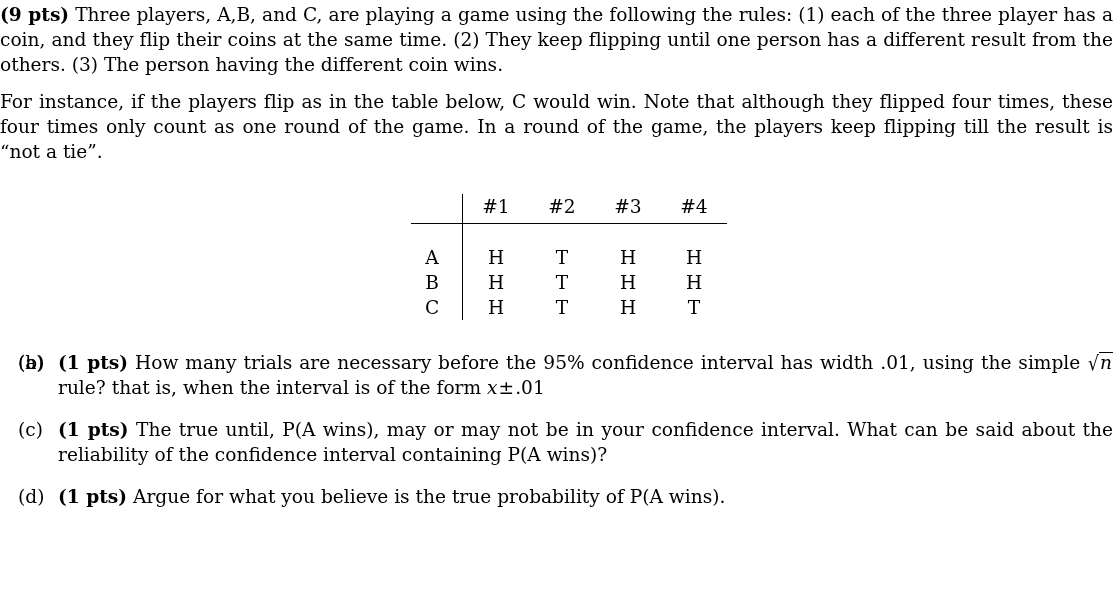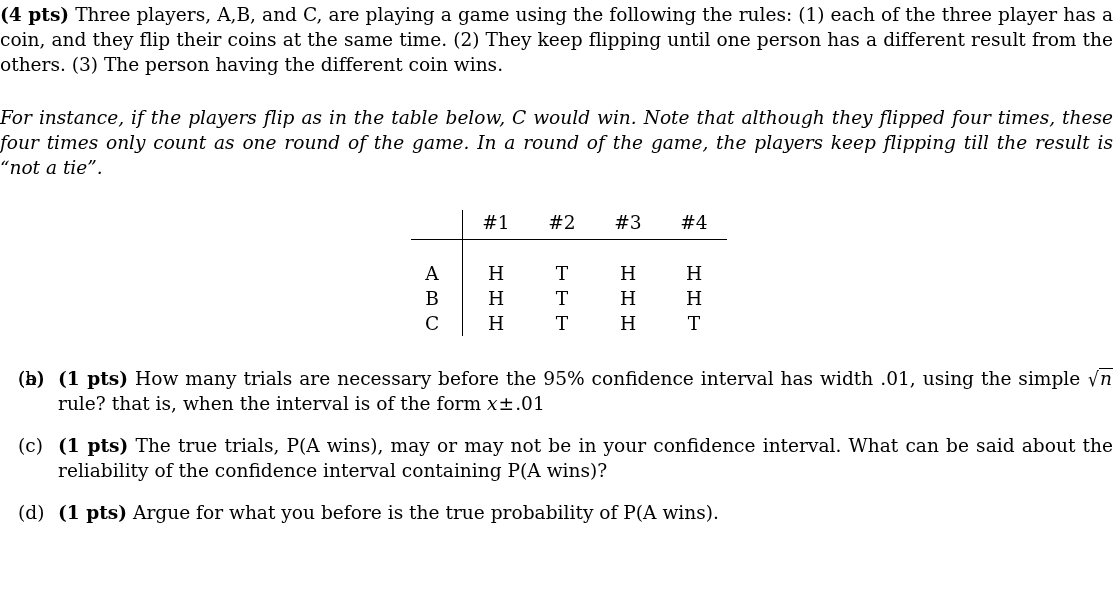--- a/index.html
+++ b/index.html
@@ -24,21 +24,21 @@
   .para {
     font-size: 18.6px;
     line-height: 25px;
     text-align: justify;
     text-justify: inter-word;
     margin: 0 0 0 0;
     width: 1113px;
     letter-spacing: -0.02px;
   }
   #para-intro { margin-top: 2px; }
-  #para-instance { margin-top: 28px; font-style: italic; }
+  #para-instance { margin-top: 12px; }
 
   .bold { font-weight: bold; }
 
   
   .table-wrap {
     margin-top: 30px;
     display: flex;
     justify-content: center;
   }
   table.flips {
@@ -131,21 +131,21 @@
     line-height: 1.05;
     margin-left: 0px;
   }
   .pm { padding: 0 1px; }
 </style>
 </head>
 <body>
 
 <div class="page">
 
-  <p class="para" id="para-intro"><span class="bold">(4 pts)</span><span> Three players, A,B, and C, are playing a game using the following the rules: (1) each of the three player has a coin, and they flip their coins at the same time. (2) They keep flipping until one person has a different result from the others. (3) The person having the different coin wins.</span></p>
+  <p class="para" id="para-intro"><span class="bold">(9 pts)</span><span> Three players, A,B, and C, are playing a game using the following the rules: (1) each of the three player has a coin, and they flip their coins at the same time. (2) They keep flipping until one person has a different result from the others. (3) The person having the different coin wins.</span></p>
 
   <p class="para" id="para-instance"><span>For instance, if the players flip as in the table below, C would win. Note that although they flipped four times, these four times only count as one round of the game. In a round of the game, the players keep flipping till the result is “not a tie”.</span></p>
 
   <div class="table-wrap">
     <table class="flips">
       <thead>
         <tr>
           <th class="rowlab-head vrule"></th>
           <th class="colhead">#1</th>
           <th class="colhead">#2</th>
@@ -183,22 +183,22 @@
 
     <div class="item">
       <span class="label">(a)</span>
     </div>
 
     <div class="item">
       <span class="label">(b)</span><span class="body"><span class="bold">(1 pts)</span><span> How many trials are necessary before the 95% confidence interval has width .01, using the simple </span><span class="sqrt"><span class="radical">√</span><span class="radicand">n</span></span><span> rule? that is, when the interval is of the form </span><span class="mathit">x</span><span class="pm">±</span><span>.01</span></span>
     </div>
 
     <div class="item">
-      <span class="label">(c)</span><span class="body"><span class="bold">(1 pts)</span><span> The true trials, P(A wins), may or may not be in your confidence interval. What can be said about the reliability of the confidence interval containing P(A wins)?</span></span>
-    </div>
-
-    <div class="item">
-      <span class="label">(d)</span><span class="body"><span class="bold">(1 pts)</span><span> Argue for what you before is the true probability of P(A wins).</span></span>
+      <span class="label">(c)</span><span class="body"><span class="bold">(1 pts)</span><span> The true until, P(A wins), may or may not be in your confidence interval. What can be said about the reliability of the confidence interval containing P(A wins)?</span></span>
+    </div>
+
+    <div class="item">
+      <span class="label">(d)</span><span class="body"><span class="bold">(1 pts)</span><span> Argue for what you believe is the true probability of P(A wins).</span></span>
     </div>
 
   </div>
 
 </div>
 
 </body></html>

